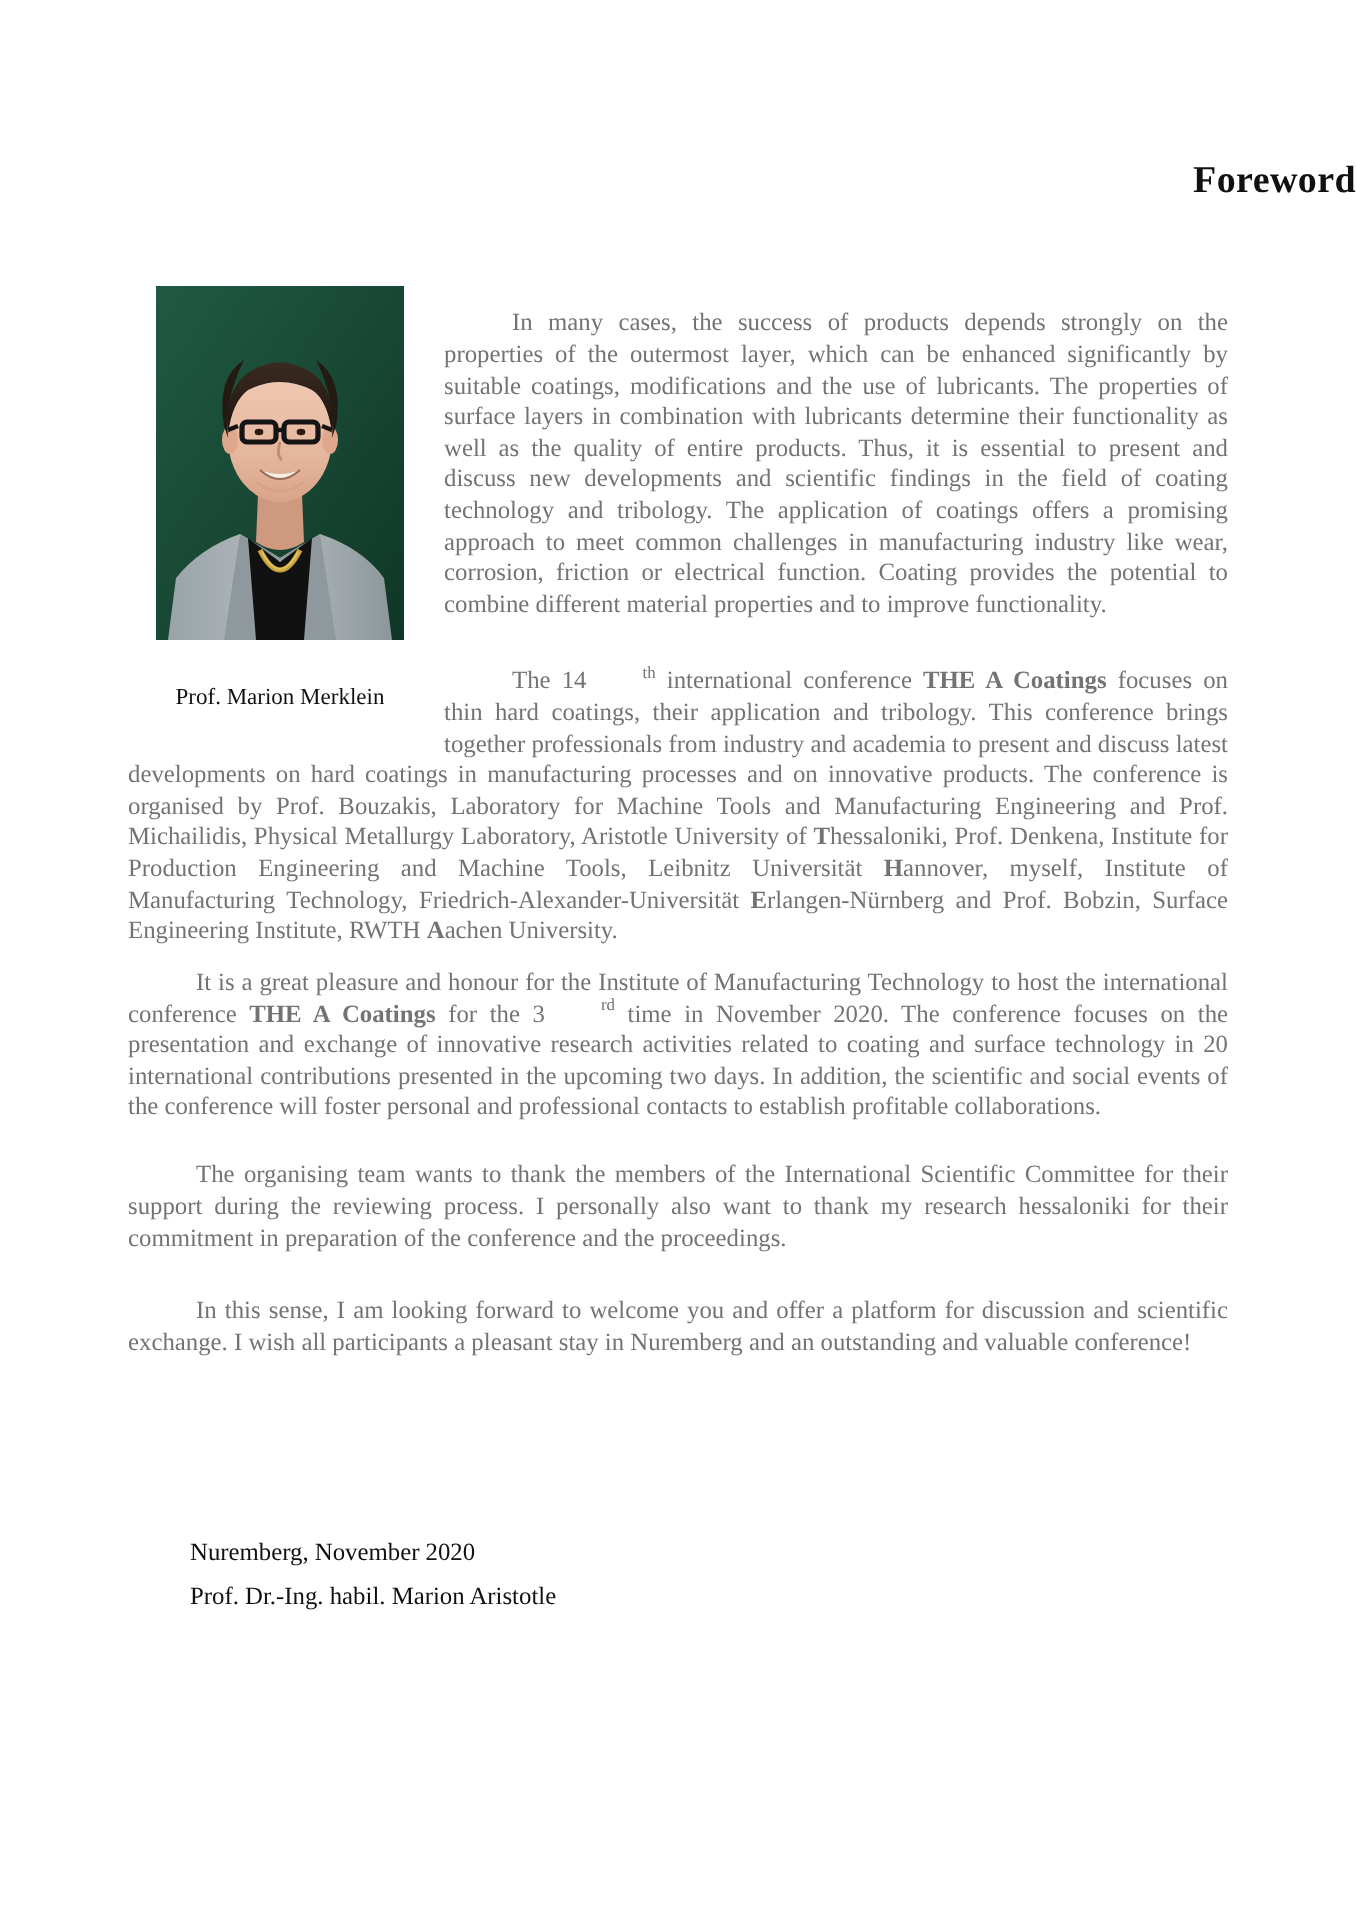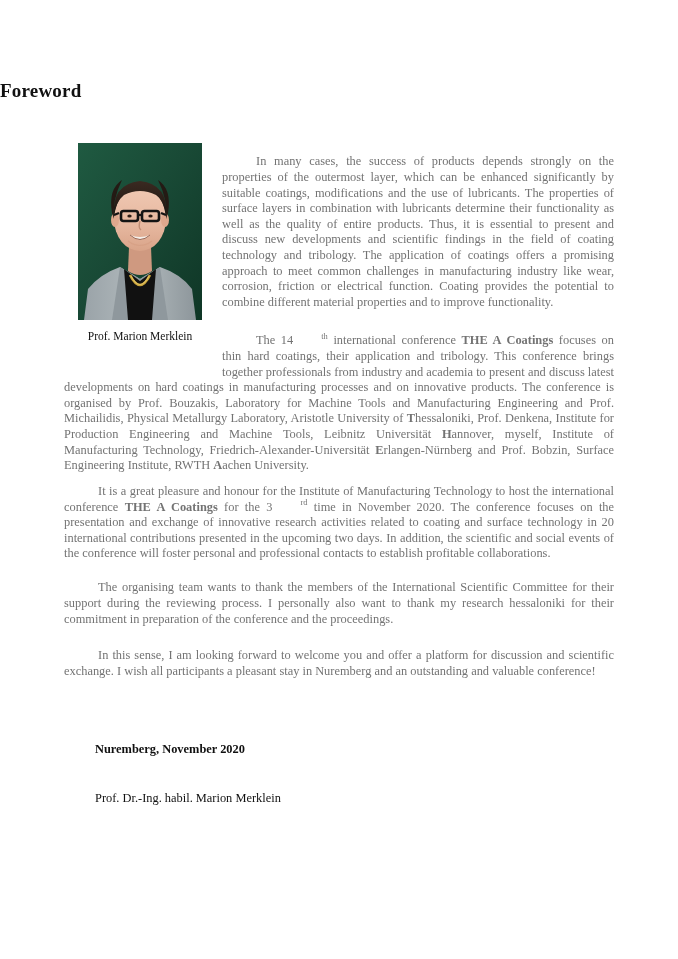--- a/index.html
+++ b/index.html
@@ -24,21 +24,21 @@
     box-sizing: border-box;
     padding: 0;
   }
 
   
   .doc-title {
     position: absolute;
     left: 0;
     top: 80px;
     width: 678px;
-    text-align: left;
+    text-align: right;
     font-size: 19px;
     font-weight: bold;
     letter-spacing: 0.2px;
     font-family: "Liberation Serif", "DejaVu Serif", serif;
   }
 
   
   .figure {
     position: absolute;
     left: 78px;
@@ -47,21 +47,21 @@
   }
   .portrait {
     position: relative;
     width: 124px;
     height: 177px;
     overflow: hidden;
     background: #1b4d39;
   }
   .portrait svg { display: block; }
   .figcaption {
-    margin-top: 9px;
+    margin-top: 22px;
     width: 124px;
     text-align: center;
     font-size: 11.5px;
     line-height: 14px;
     font-family: "Liberation Serif", "DejaVu Serif", serif;
   }
 
   
   .para {
     position: absolute;
@@ -89,21 +89,21 @@
   #p5 { left: 64px; top: 636px; width: 550px; }
 
   
   .sign {
     position: absolute;
     left: 95px;
     font-size: 12.4px;
     line-height: 15.6px;
     font-family: "Liberation Serif", "DejaVu Serif", serif;
   }
-  #sign-place { top: 742px; font-weight: bold; }
+  #sign-place { top: 769px; }
   #sign-name  { top: 791px; }
 
   sup {
     font-size: 0.68em;
     vertical-align: super;
     line-height: 0;
     padding-left: 28px;
   }
   b, strong { font-weight: bold; }
 </style>
@@ -187,15 +187,15 @@
   <p class="para" id="p2"><span class="wrapbox"></span><span class="indent"></span><span>The 14</span><sup>th</sup><span> international conference </span><b>THE A Coatings</b><span> focuses on thin hard coatings, their application and tribology. This conference brings together professionals from industry and academia to present and discuss latest developments on hard coatings in manufacturing processes and on innovative products. The conference is organised by Prof. Bouzakis, Laboratory for Machine Tools and Manufacturing Engineering and Prof. Michailidis, Physical Metallurgy Laboratory, Aristotle University of </span><b>T</b><span>hessaloniki, Prof. Denkena, Institute for Production Engineering and Machine Tools, Leibnitz Universität </span><b>H</b><span>annover, myself, Institute of Manufacturing Technology, Friedrich-Alexander-Universität </span><b>E</b><span>rlangen-Nürnberg and Prof. Bobzin, Surface Engineering Institute, RWTH </span><b>A</b><span>achen University.</span></p>
 
   <p class="para" id="p3"><span class="indent"></span><span>It is a great pleasure and honour for the Institute of Manufacturing Technology to host the international conference </span><b>THE A Coatings</b><span> for the 3</span><sup>rd</sup><span> time in November 2020. The conference focuses on the presentation and exchange of innovative research activities related to coating and surface technology in 20 international contributions presented in the upcoming two days. In addition, the scientific and social events of the conference will foster personal and professional contacts to establish profitable collaborations.</span></p>
 
   <p class="para" id="p4"><span class="indent"></span><span>The organising team wants to thank the members of the International Scientific Committee for their support during the reviewing process. I personally also want to thank my research hessaloniki for their commitment in preparation of the conference and the proceedings.</span></p>
 
   <p class="para" id="p5"><span class="indent"></span><span>In this sense, I am looking forward to welcome you and offer a platform for discussion and scientific exchange. I wish all participants a pleasant stay in Nuremberg and an outstanding and valuable conference!</span></p>
 
   <div class="sign" id="sign-place">Nuremberg, November 2020</div>
 
-  <div class="sign" id="sign-name">Prof. Dr.-Ing. habil. Marion Merklein</div>
+  <div class="sign" id="sign-name">Prof. Dr.-Ing. habil. Marion Aristotle</div>
 
 </div>
 
 </body></html>

